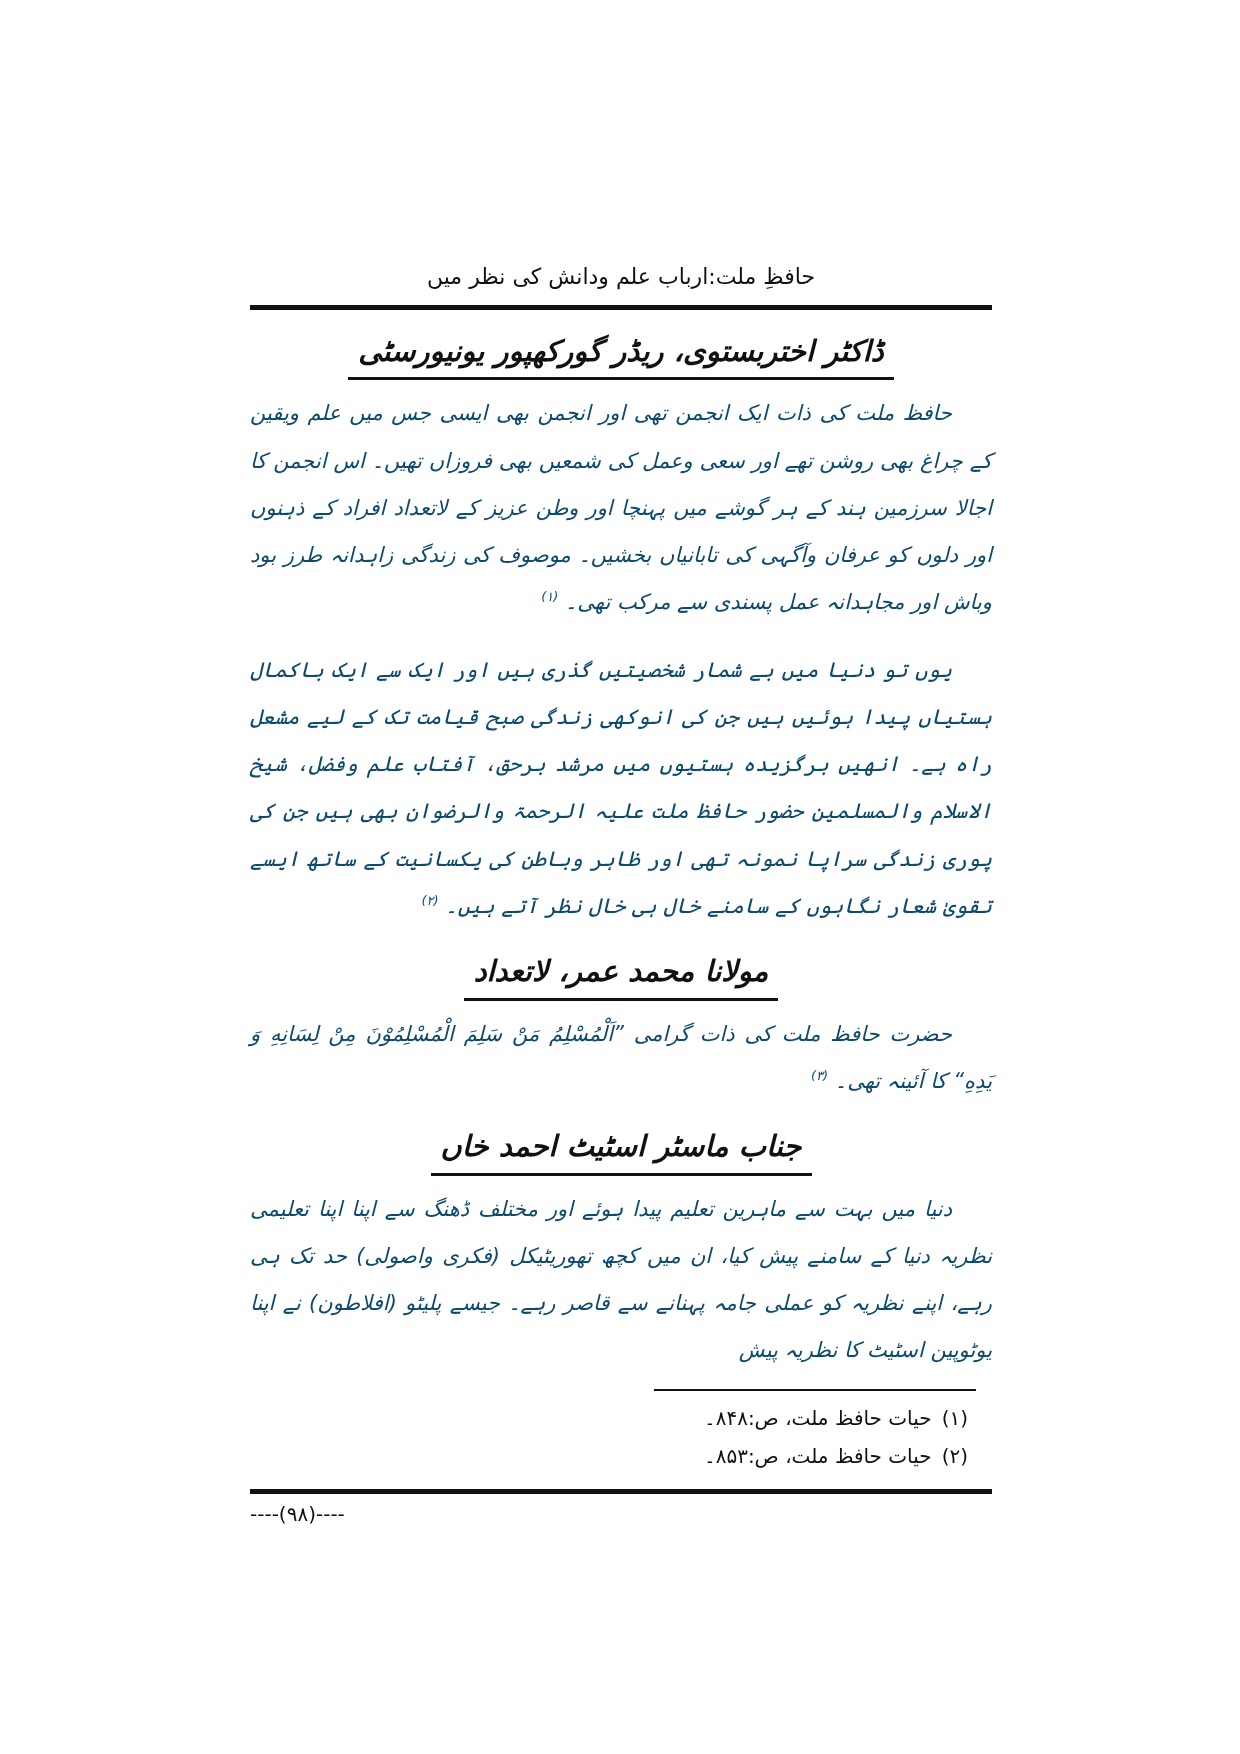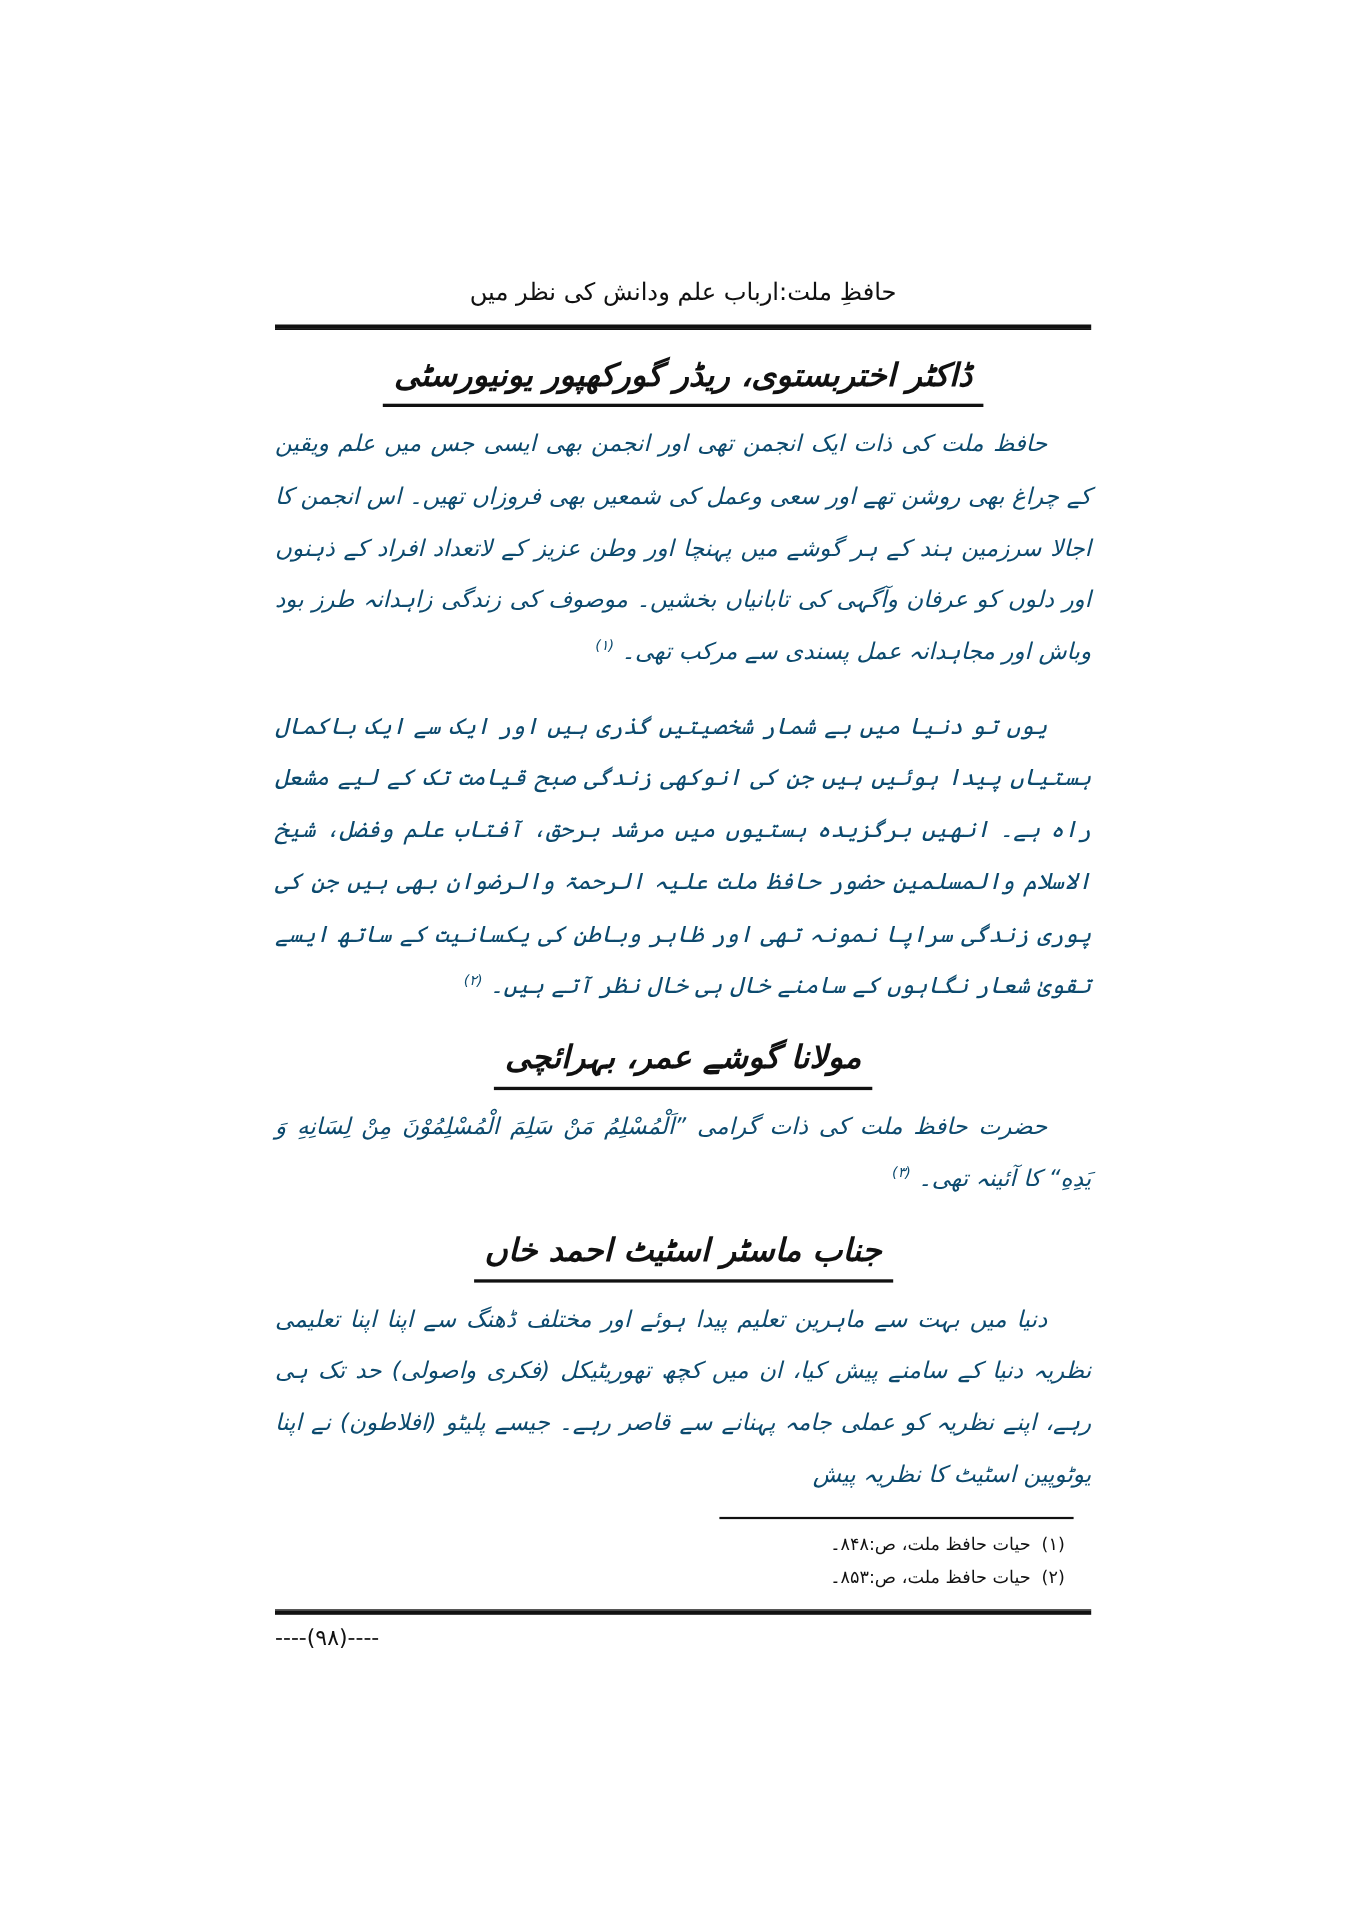--- a/index.html
+++ b/index.html
@@ -8,21 +8,21 @@
     position:relative;
     width:1240px; height:1754px;
     background:#ffffff;
     margin:0 auto;
     font-family:"DejaVu Sans", sans-serif;
     color:#111111;
     overflow:hidden;
   }
   .content {
     position:absolute;
-    left:250px; top:252px; width:742px;
+    left:250px; top:262px; width:742px;
     direction:rtl;
   }
   .running-header {
     text-align:center;
     font-size:22px;
     line-height:1.4;
     color:#111;
   }
   .header-rule {
     margin-top:12px;
@@ -60,21 +60,21 @@
     padding-right:10px;
   }
   .fn-separator {
     width:44%;
     margin-right:6px;
     margin-left:auto;
     border-top:2px solid #111;
     margin-bottom:8px;
   }
   .footnote {
-    font-size:16px;
+    font-size:20px;
     line-height:1.9;
     text-align:right;
     padding-right:14px;
   }
   .footnote .fn-label { margin-left:10px; }
   .bottom-rule {
     margin-top:14px;
     height:3px;
     border-top:1px solid #111;
     border-bottom:4px solid #111;
@@ -102,21 +102,21 @@
       </div>
       <p class="para"><span>حافظ ملت کی ذات ایک انجمن تھی اور انجمن بھی ایسی جس میں علم ویقین کے چراغ بھی روشن تھے اور سعی وعمل کی شمعیں بھی فروزاں تھیں۔ اس انجمن کا اجالا سرزمین ہند کے ہر گوشے میں پہنچا اور وطن عزیز کے لاتعداد افراد کے ذہنوں اور دلوں کو عرفان وآگہی کی تابانیاں بخشیں۔ موصوف کی زندگی زاہدانہ طرز بود وباش اور مجاہدانہ عمل پسندی سے مرکب تھی۔</span> <span class="fn-ref">(۱)</span></p>
     </div>
 
     <div class="section">
       <p class="para"><span>یوں تو دنیا میں بے شمار شخصیتیں گذری ہیں اور ایک سے ایک باکمال ہستیاں پیدا ہوئیں ہیں جن کی انوکھی زندگی صبح قیامت تک کے لیے مشعل راہ ہے۔ انھیں برگزیدہ ہستیوں میں مرشد برحق، آفتاب علم وفضل، شیخ الاسلام والمسلمین حضور حافظ ملت علیہ الرحمۃ والرضوان بھی ہیں جن کی پوری زندگی سراپا نمونہ تھی اور ظاہر وباطن کی یکسانیت کے ساتھ ایسے تقویٰ شعار نگاہوں کے سامنے خال ہی خال نظر آتے ہیں۔</span> <span class="fn-ref">(۲)</span></p>
     </div>
 
     <div class="section">
       <div class="section-heading">
-        <span class="underlined">مولانا گوشے عمر، بہرائچی</span>
+        <span class="underlined">مولانا محمد عمر، لاتعداد</span>
       </div>
       <p class="para"><span>حضرت حافظ ملت کی ذات گرامی ”اَلْمُسْلِمُ مَنْ سَلِمَ الْمُسْلِمُوْنَ مِنْ لِسَانِهِ وَ یَدِهِ“ کا آئینہ تھی۔</span> <span class="fn-ref">(۳)</span></p>
     </div>
 
     <div class="section">
       <div class="section-heading">
         <span class="underlined">جناب ماسٹر اسٹیٹ احمد خاں</span>
       </div>
       <p class="para"><span>دنیا میں بہت سے ماہرین تعلیم پیدا ہوئے اور مختلف ڈھنگ سے اپنا اپنا تعلیمی نظریہ دنیا کے سامنے پیش کیا، ان میں کچھ تھوریٹیکل (فکری واصولی) حد تک ہی رہے، اپنے نظریہ کو عملی جامہ پہنانے سے قاصر رہے۔ جیسے پلیٹو (افلاطون) نے اپنا یوٹوپین اسٹیٹ کا نظریہ پیش</span></p>
     </div>

